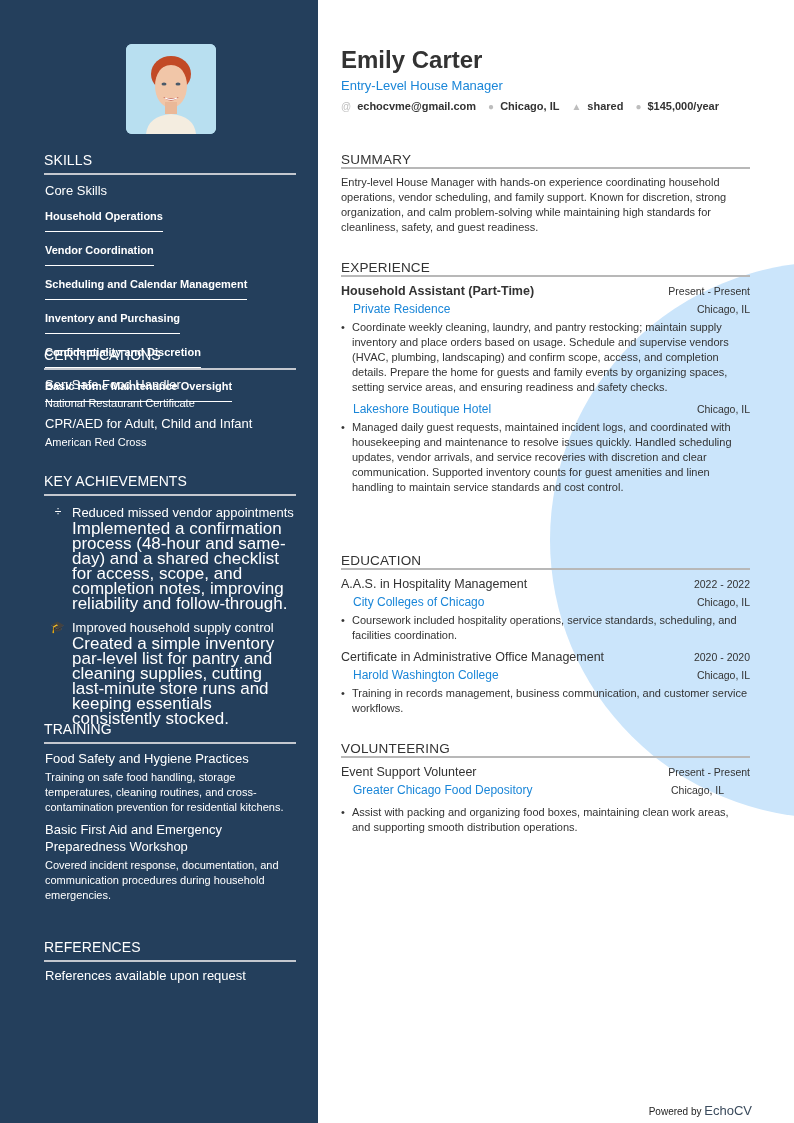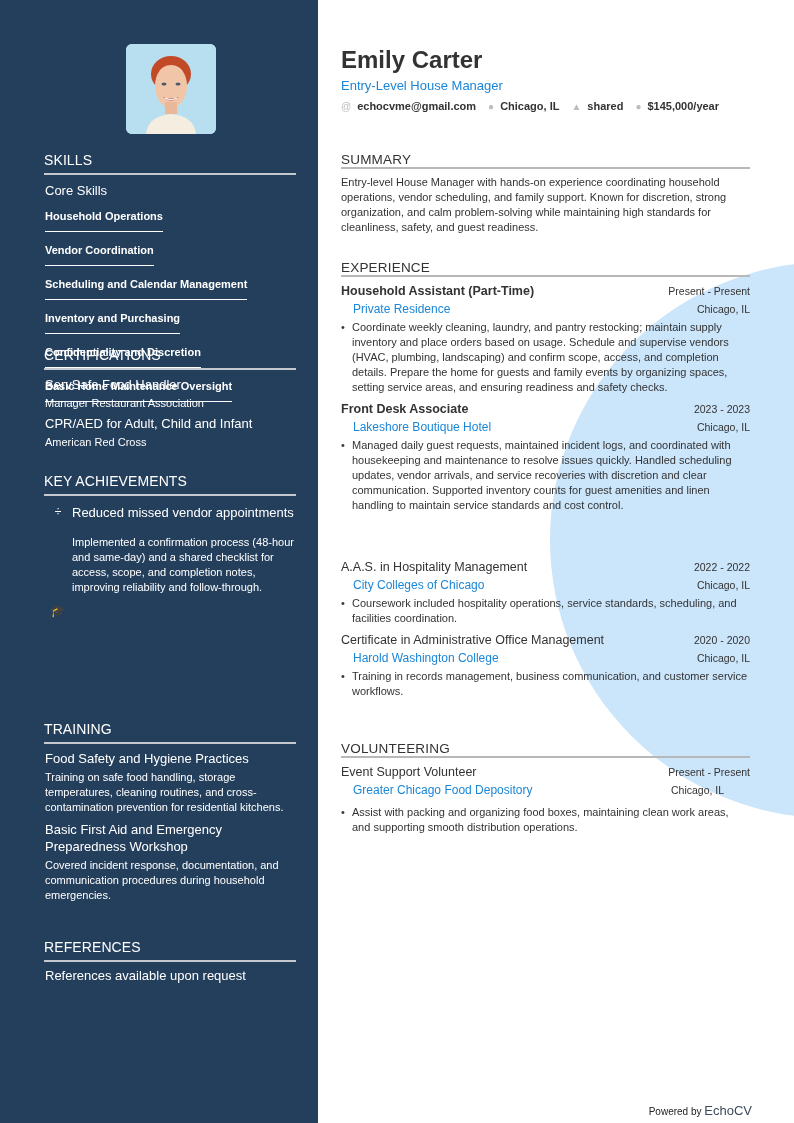--- a/index.html
+++ b/index.html
@@ -24,21 +24,21 @@
     .skill {
       font-size: 11px; font-weight: 700; padding: 4px 0 9px 0; margin-right: 16px;
       border-bottom: 1px solid #ffffff; margin-top: 8px;
     }
     .cert-name { font-size: 13px; margin-top: 7px; margin-left: 1px; }
     .cert-org { font-size: 11px; margin-top: 5px; margin-left: 1px; }
     .ach { display: flex; margin-top: 8px; }
     .ach-icon { width: 28px; font-size: 12px; text-align: center; padding-top: 1px; }
     .ach-body { flex: 1; }
     .ach-title { font-size: 13px; line-height: 17px; }
-    .ach-desc { font-size: 11px; line-height: 15px; margin-top: 14px; }
+    .ach-desc { font-size: 17px; line-height: 15px; margin-top: 0; }
     .tr-title { font-size: 13px; line-height: 17px; margin-top: 6px; margin-left: 1px; }
     .tr-desc { font-size: 11px; line-height: 15px; margin-top: 3px; margin-left: 1px; }
     .ref-text { font-size: 13px; margin-top: 6px; margin-left: 1px; }
 
     .circle {
       position: absolute; left: 550px; top: 262px; width: 560px; height: 556px;
       border-radius: 50%; background: #cbe5fb; z-index: 0;
     }
     .main { position: absolute; left: 341px; top: 0; width: 409px; z-index: 1; }
     .name { position: absolute; top: 46px; left: 0; font-size: 24px; font-weight: 700; color: #333333; }
@@ -91,36 +91,40 @@
       <span class="skill">Scheduling and Calendar Management</span>
       <span class="skill" style="margin-right:80px;">Inventory and Purchasing</span>
       <span class="skill" style="margin-right:60px;">Confidentiality and Discretion</span>
       <span class="skill">Basic Home Maintenance Oversight</span>
     </div>
   </div>
 
   <div class="side-section" style="top:347px;">
     <div class="side-h">CERTIFICATIONS</div>
     <div class="cert-name">ServSafe Food Handler</div>
-    <div class="cert-org">Manager Restaurant Association</div>
+    <div class="cert-org">National Restaurant Certificate</div>
     <div class="cert-name">CPR/AED for Adult, Child and Infant</div>
     <div class="cert-org">American Red Cross</div>
   </div>
 
   <div class="side-section" style="top:473px;">
     <div class="side-h">KEY ACHIEVEMENTS</div>
     <div class="ach">
       <div class="ach-icon">÷</div>
       <div class="ach-body">
         <div class="ach-title">Reduced missed vendor appointments</div>
         <div class="ach-desc">Implemented a confirmation process (48-hour and same-day) and a shared checklist for access, scope, and completion notes, improving reliability and follow-through.</div>
       </div>
     </div>
     <div class="ach">
       <div class="ach-icon">🎓</div>
+      <div class="ach-body">
+        <div class="ach-title">Improved household supply control</div>
+        <div class="ach-desc">Created a simple inventory par-level list for pantry and cleaning supplies, cutting last-minute store runs and keeping essentials consistently stocked.</div>
+      </div>
     </div>
   </div>
 
   <div class="side-section" style="top:721px;">
     <div class="side-h">TRAINING</div>
     <div class="tr-title">Food Safety and Hygiene Practices</div>
     <div class="tr-desc">Training on safe food handling, storage temperatures, cleaning routines, and cross-contamination prevention for residential kitchens.</div>
     <div class="tr-title">Basic First Aid and Emergency Preparedness Workshop</div>
     <div class="tr-desc">Covered incident response, documentation, and communication procedures during household emergencies.</div>
   </div>
@@ -162,36 +166,33 @@
       <div class="row sub">
         <span class="e-org">Private Residence</span>
         <span class="e-loc">Chicago, IL</span>
       </div>
       <div class="bullet">
           <span class="dot">•</span>
           <span>Coordinate weekly cleaning, laundry, and pantry restocking; maintain supply inventory and place orders based on usage. Schedule and supervise vendors (HVAC, plumbing, landscaping) and confirm scope, access, and completion details. Prepare the home for guests and family events by organizing spaces, setting service areas, and ensuring readiness and safety checks.</span>
         </div>
     </div>
     <div class="entry">
-      <div class="row">
-        <span class="e-title bold">Front Desk Associate</span>
-        <span class="e-date">2023 - 2023</span>
-      </div>
       <div class="row sub">
         <span class="e-org">Lakeshore Boutique Hotel</span>
         <span class="e-loc">Chicago, IL</span>
       </div>
       <div class="bullet">
           <span class="dot">•</span>
           <span>Managed daily guest requests, maintained incident logs, and coordinated with housekeeping and maintenance to resolve issues quickly. Handled scheduling updates, vendor arrivals, and service recoveries with discretion and clear communication. Supported inventory counts for guest amenities and linen handling to maintain service standards and cost control.</span>
         </div>
     </div>
   </div>
 
   <div class="m-section" style="top:553px;">
+    <div class="m-h">EDUCATION</div>
     <div class="entry">
       <div class="row">
         <span class="e-title">A.A.S. in Hospitality Management</span>
         <span class="e-date">2022 - 2022</span>
       </div>
       <div class="row sub">
         <span class="e-org">City Colleges of Chicago</span>
         <span class="e-loc">Chicago, IL</span>
       </div>
       <div class="bullet">

